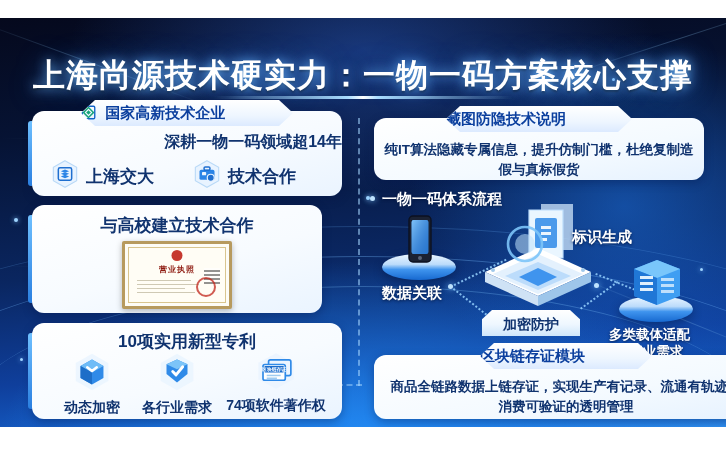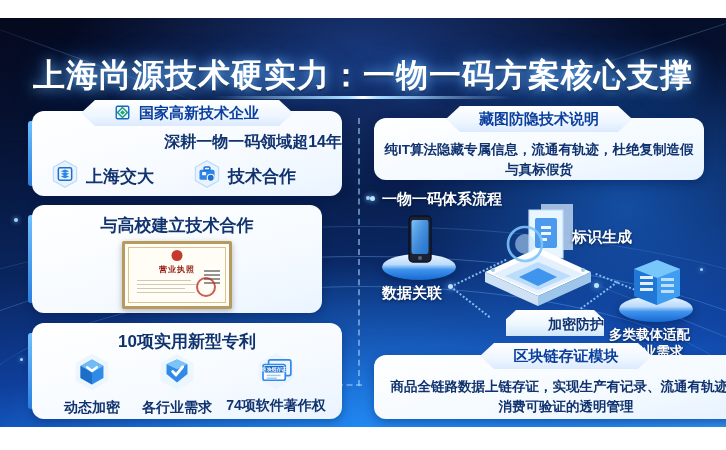--- a/index.html
+++ b/index.html
@@ -55,21 +55,21 @@
     position:absolute;background:linear-gradient(165deg,#ffffff 0%,#f7fbff 55%,#eaf4ff 100%);
     border-radius:12px;box-shadow:0 3px 10px rgba(0,20,70,.35);
   }
   .card.withpin::before{
     content:"";position:absolute;left:-4px;top:10px;width:4px;height:calc(100% - 20px);
     background:linear-gradient(180deg,#6fc0ff,#2a7fe0);border-radius:3px 0 0 3px;
   }
 
   
   .ribbon{
-    position:absolute;height:26px;line-height:26px;text-align:center;
+    position:absolute;height:26px;line-height:26px;
     background:linear-gradient(180deg,#ffffff 0%,#eef6ff 60%,#dceaff 100%);
     color:#0b3f9e;font-weight:bold;font-size:15px;white-space:nowrap;
     clip-path:polygon(14px 0,calc(100% - 14px) 0,100% 50%,calc(100% - 14px) 100%,14px 100%,0 50%);
     box-shadow:0 1px 4px rgba(0,30,90,.35);
   }
   .ribbon .rb-icon{display:inline-block;vertical-align:-2px;margin-right:5px;}
 
   .card-title{
     position:absolute;width:100%;text-align:center;font-size:17px;font-weight:bold;
     color:#10336f;white-space:nowrap;
@@ -113,21 +113,21 @@
               text-shadow:0 1px 3px rgba(0,20,60,.85);}
   .flow-label.small{font-size:13.5px;line-height:1.25;}
   .pedestal{position:absolute;border-radius:50%;
             background:linear-gradient(180deg,#eaf6ff 0%,#bcdcfb 40%,#3f94ee 60%,#1769d0 100%);
             box-shadow:0 3px 10px rgba(0,20,60,.45);}
   .chip{
     position:absolute;
     background:linear-gradient(180deg,#ffffff 0%,#eef7ff 55%,#cfe6fb 100%);
     clip-path:polygon(10px 0,calc(100% - 10px) 0,100% 36%,100% 100%,0 100%,0 36%);
     box-shadow:0 2px 7px rgba(0,20,60,.45);
-    color:#10336f;font-size:14px;font-weight:bold;text-align:right;margin-left:24px;
+    color:#10336f;font-size:14px;font-weight:bold;text-align:center;
   }
   .dashline{position:absolute;border-top:2px dotted rgba(150,210,255,.85);transform-origin:0 0;}
   .node-dot{position:absolute;width:5px;height:5px;border-radius:50%;background:#bfe4ff;box-shadow:0 0 6px #7cc3ff;}
 </style>
 </head>
 <body>
 
 <div id="stage">
 
   <div id="banner">
@@ -254,21 +254,21 @@
           </svg>
         </span>
         <div class="cap">74项软件著作权</div>
       </div>
     </div>
 
     <div class="panel" style="left:374px;top:100px;width:330px;height:62px;">
       <div class="ribbon" style="left:50%;top:-12px;transform:translateX(-50%);width:186px;">
         <span>藏图防隐技术说明</span>
       </div>
-      <div class="panel-body" style="top:22px;">纯IT算法隐藏专属信息，流通有轨迹，杜绝复制造假与真标假货</div>
+      <div class="panel-body" style="top:22px;">纯IT算法隐藏专属信息，提升仿制门槛，杜绝复制造假与真标假货</div>
     </div>
 
     <div class="flow-label" style="left:382px;top:172px;">一物一码体系流程</div>
     <div class="node-dot" style="left:370px;top:178px;"></div>
 
     <div class="dashline" style="left:450px;top:268px;width:62px;transform:rotate(-26deg);"></div>
     <div class="dashline" style="left:596px;top:255px;width:70px;transform:rotate(22deg);"></div>
     <div class="dashline" style="left:454px;top:270px;width:46px;transform:rotate(38deg);"></div>
     <div class="dashline" style="left:580px;top:290px;width:46px;transform:rotate(-36deg);"></div>
     <div class="node-dot" style="left:448px;top:266px;"></div>

